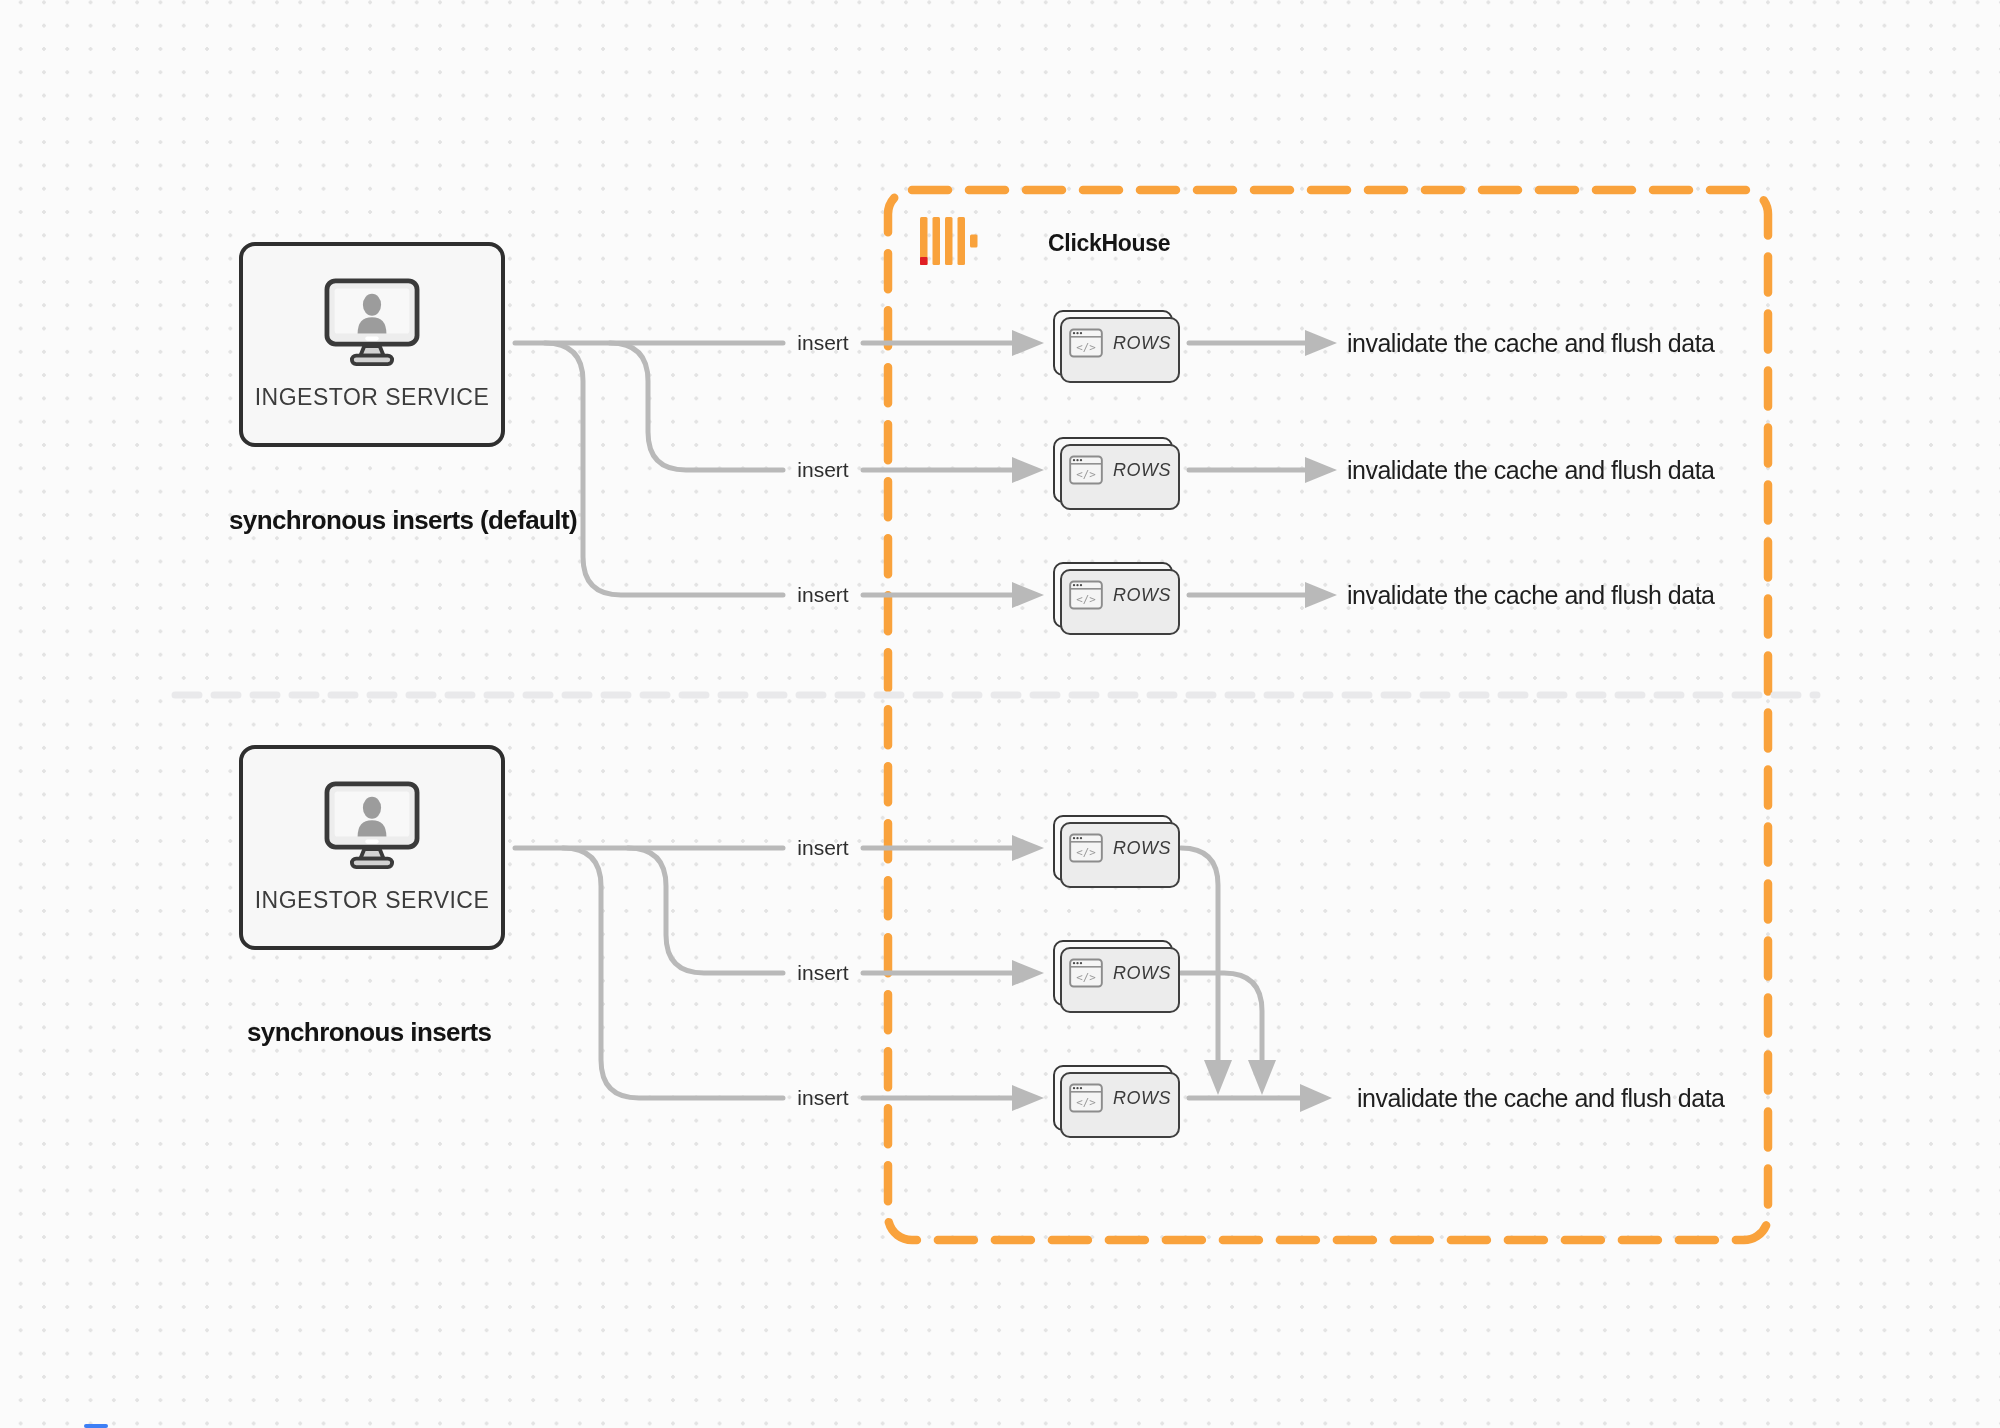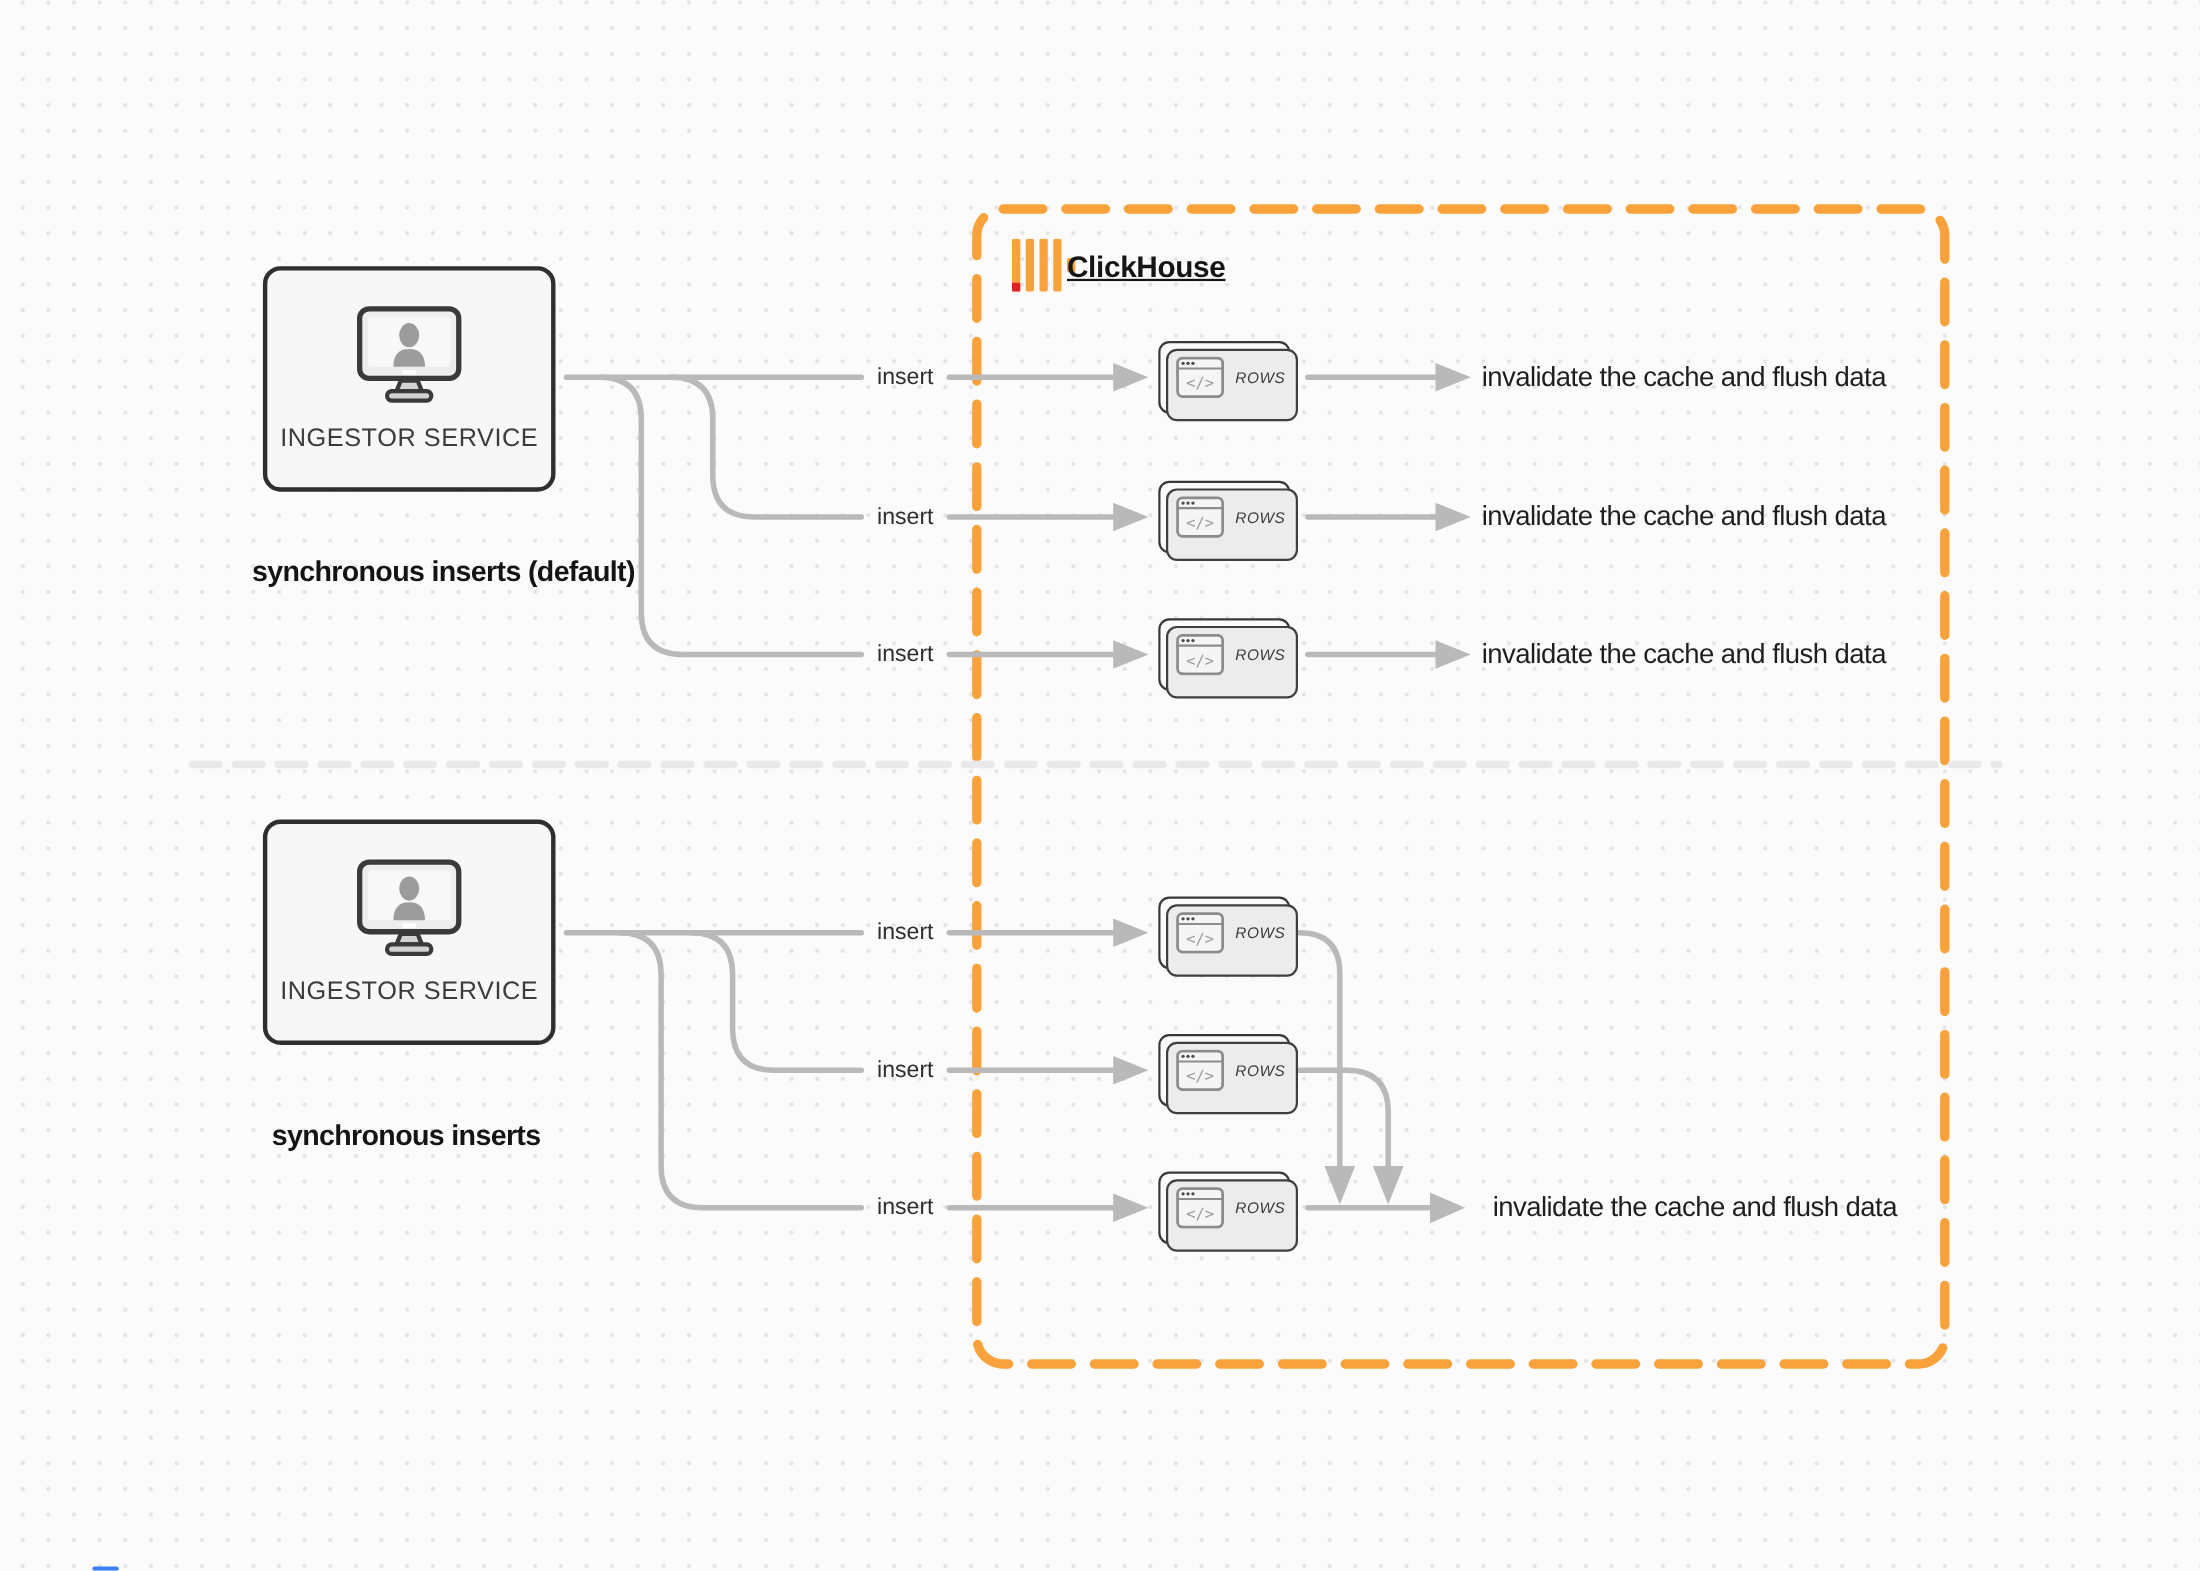--- a/index.html
+++ b/index.html
@@ -80,31 +80,31 @@
   .rows-card::before{
     content:"";
     position:absolute;
     left:5px;top:5px;right:-9px;bottom:-9px;
     background:#ECECEC;
     border:2.5px solid #3F3F3F;
     border-radius:10px;
     z-index:-1;
   }
   .rows-card .rows-label{
-    font-size:14px;font-style:italic;font-weight:500;
+    font-size:18px;font-style:italic;font-weight:500;
     color:#3A3A3A;letter-spacing:.5px;
   }
 
   
   .ch-logo{position:absolute;left:920px;top:217px;z-index:2;}
   .ch-label{
-    position:absolute;left:970px;top:243px;
+    position:absolute;left:1048px;top:243px;
     transform:translateY(-50%);
-    font-size:27px;font-weight:600;color:#151515;
-    letter-spacing:-0.3px;z-index:2;white-space:nowrap;text-decoration:underline;
+    font-size:23px;font-weight:600;color:#151515;
+    letter-spacing:-0.3px;z-index:2;white-space:nowrap;
   }
 
   .blue-artifact{
     position:absolute;left:84px;top:1424px;width:24px;height:4px;
     background:#3D7FF5;border-radius:2px;z-index:2;
   }
 </style>
 </head>
 <body>
 

